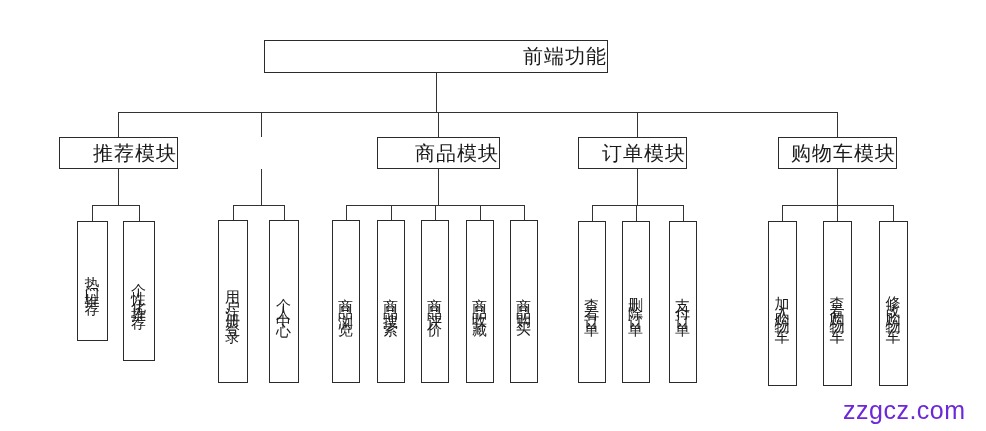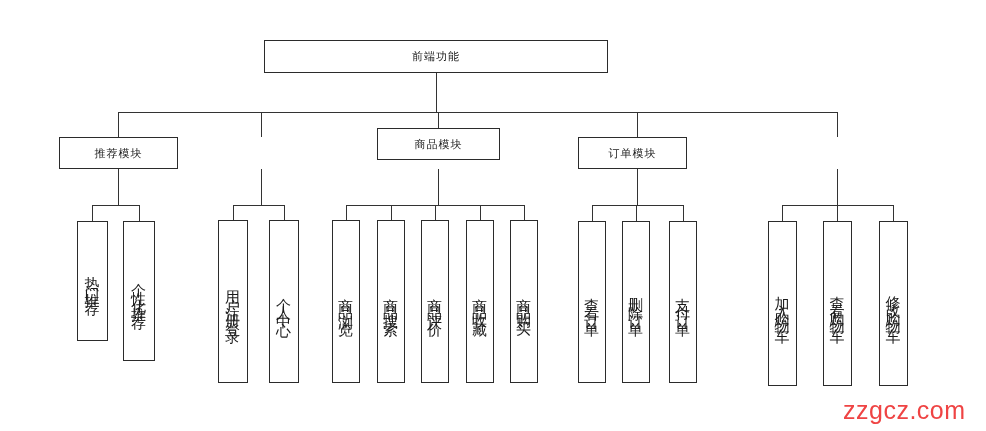--- a/index.html
+++ b/index.html
@@ -20,40 +20,41 @@
   }
   .box {
     position: absolute;
     border: 1px solid var(--border);
     background: var(--bg);
     display: flex;
     align-items: center;
     justify-content: center;
   }
   .hnode {
-    font-size: 11px;
+    font-size: 20px;
     letter-spacing: 1px;
     white-space: nowrap;
+    justify-content: flex-end;
   }
   .leaf-text {
     writing-mode: vertical-lr;
     text-orientation: upright;
     font-size: 15px;
     line-height: 1;
     letter-spacing: 8px;
     white-space: nowrap;
   }
   .v { position: absolute; width: 1px; background: var(--line); }
   .h { position: absolute; height: 1px; background: var(--line); }
   .watermark {
     position: absolute;
     left: 843px;
     top: 396px;
     font-size: 25px;
-    color: #ef4444;
+    color: #6d28d9;
     letter-spacing: 0.5px;
   }
 </style>
 </head>
 <body>
 
 <div class="stage">
 
   <div class="box hnode" style="left:264px; top:40px; width:344px; height:33px;">
     <span>前端功能</span>
@@ -63,25 +64,28 @@
   <div class="h" style="left:118px; top:112px; width:720px;"></div>
   <div class="v" style="left:118px; top:112px; height:25px;"></div>
   <div class="v" style="left:261px; top:112px; height:25px;"></div>
   <div class="v" style="left:438px; top:112px; height:25px;"></div>
   <div class="v" style="left:637px; top:112px; height:25px;"></div>
   <div class="v" style="left:837px; top:112px; height:25px;"></div>
 
   <div class="box hnode" style="left:59px; top:137px; width:119px; height:32px;">
     <span>推荐模块</span>
   </div>
-  <div class="box hnode" style="left:377px; top:128px; width:123px; height:32px;">
+  <div class="box hnode" style="left:377px; top:137px; width:123px; height:32px;">
     <span>商品模块</span>
   </div>
   <div class="box hnode" style="left:578px; top:137px; width:109px; height:32px;">
     <span>订单模块</span>
+  </div>
+  <div class="box hnode" style="left:778px; top:137px; width:119px; height:32px;">
+    <span>购物车模块</span>
   </div>
 
   <div class="v" style="left:118px; top:169px; height:36px;"></div>
   <div class="v" style="left:261px; top:169px; height:36px;"></div>
   <div class="v" style="left:438px; top:169px; height:36px;"></div>
   <div class="v" style="left:637px; top:169px; height:36px;"></div>
   <div class="v" style="left:837px; top:169px; height:36px;"></div>
 
   <div class="h" style="left:92px;  top:205px; width:47px;"></div>
   <div class="h" style="left:233px; top:205px; width:51px;"></div>

